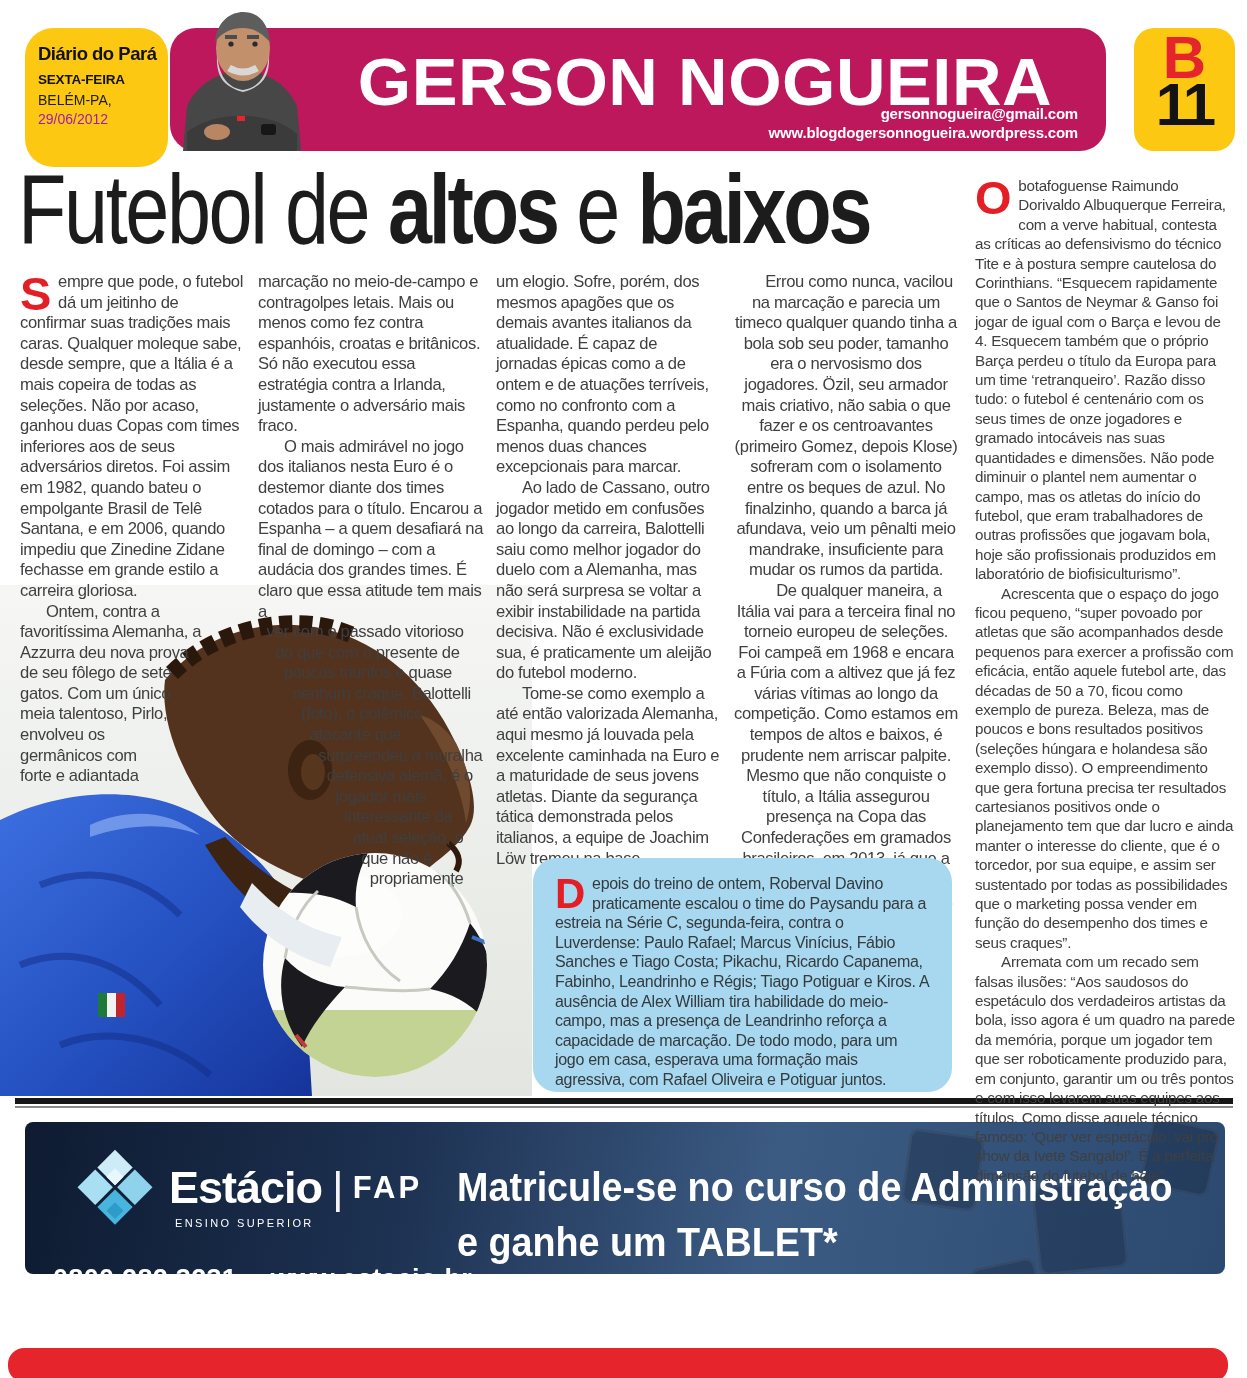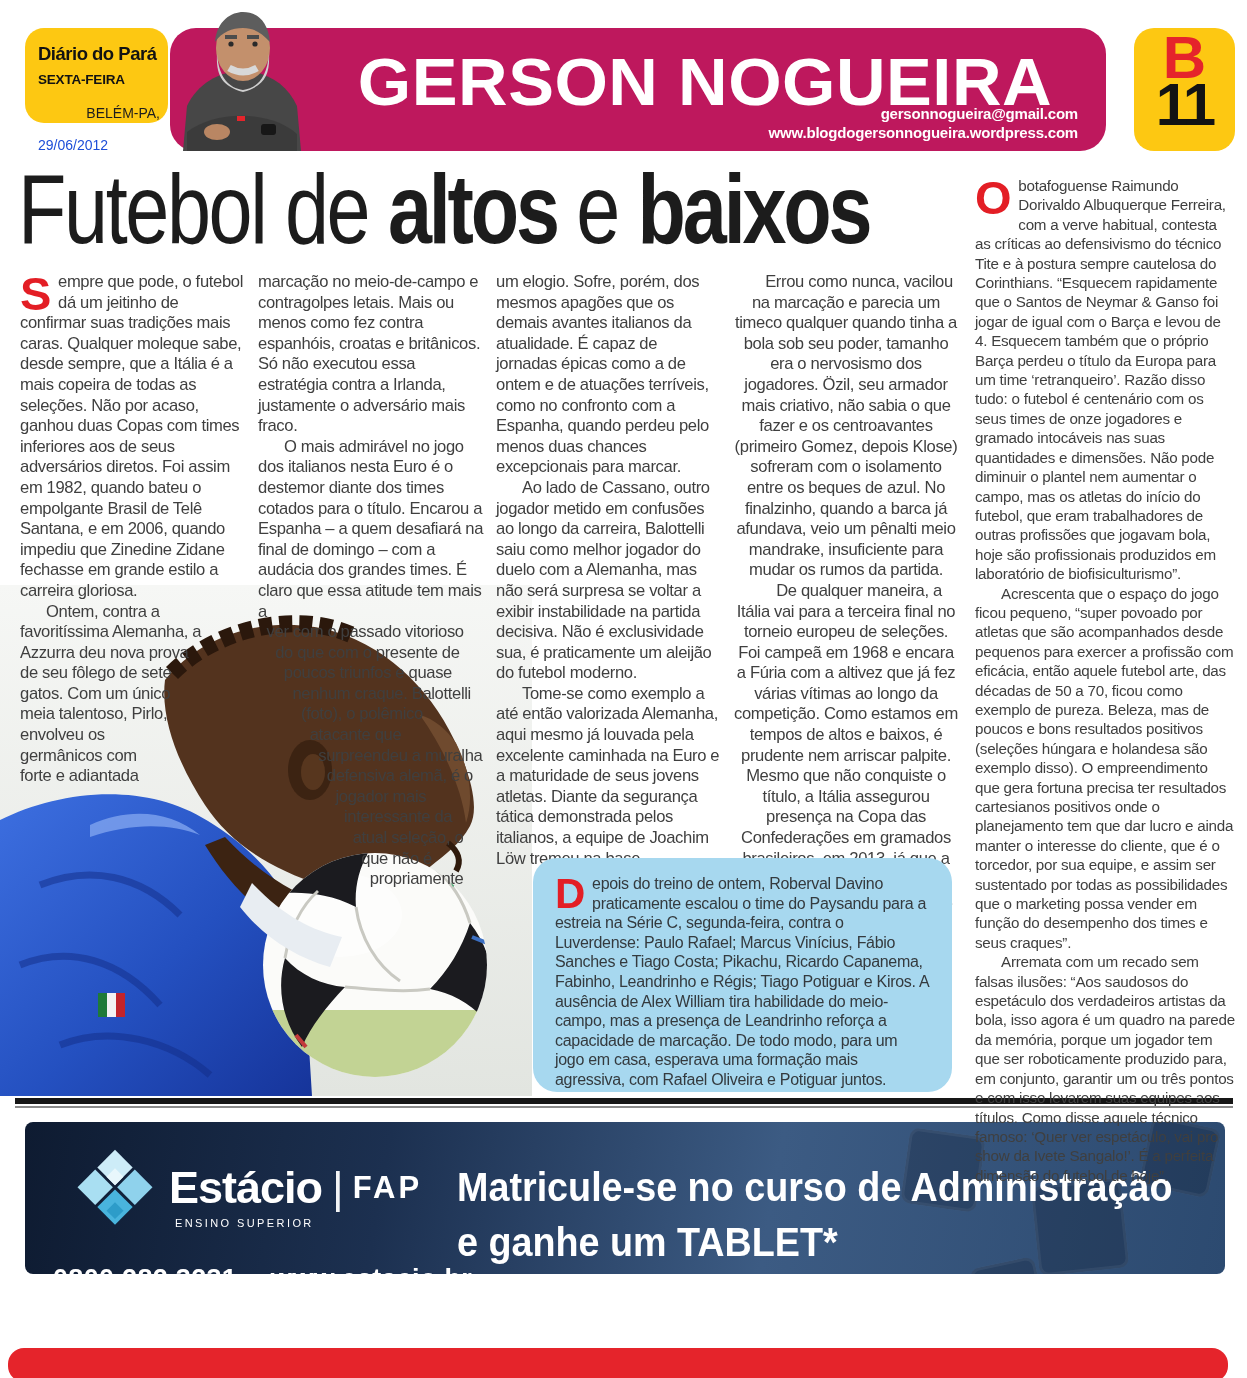--- a/index.html
+++ b/index.html
@@ -1,25 +1,25 @@
 <!DOCTYPE html>
 <html><head>
 <meta charset="utf-8">
 <style>
   html,body{margin:0;padding:0;background:#fff;}
   .page{position:relative;width:1247px;height:1378px;background:#fff;overflow:hidden;
         font-family:"Liberation Sans",sans-serif;}
 
   
-  .badge-paper{position:absolute;left:25px;top:28px;width:143px;height:95px;background:#fdc812;
-               border-radius:19px;padding:15px 8px 4px 13px;box-sizing:border-box;color:#121212;}
+  .badge-paper{position:absolute;left:25px;top:28px;width:143px;height:139px;background:#fdc812;
+               border-radius:28px;padding:15px 8px 4px 13px;box-sizing:border-box;color:#121212;}
   .badge-paper .t1{font-size:18.5px;font-weight:bold;letter-spacing:-0.5px;}
   .badge-paper .t2{font-size:13.5px;font-weight:bold;margin-top:7px;letter-spacing:-0.2px;}
-  .badge-paper .t3{font-size:14px;margin-top:18px;color:#1d1d1d;text-align:right;}
-  .badge-paper .t4{font-size:14px;margin-top:16px;color:#1d4ed8;}
+  .badge-paper .t3{font-size:14px;margin-top:5px;color:#1d1d1d;}
+  .badge-paper .t4{font-size:14px;margin-top:3px;color:#a21caf;}
 
   .banner{position:absolute;left:170px;top:28px;width:936px;height:123px;background:#be185d;border-radius:26px;}
   .banner .name{position:absolute;left:150px;right:16px;top:16px;text-align:center;color:#fff;
                 font-size:66px;font-weight:bold;white-space:nowrap;letter-spacing:0.5px;
                 transform:scaleX(1.04);transform-origin:50% 50%;}
   .banner .contact{position:absolute;right:28px;bottom:9px;text-align:right;color:#fff;
                    font-weight:bold;font-size:15px;line-height:19px;letter-spacing:-0.2px;}
 
   .photo-col{position:absolute;left:173px;top:10px;width:137px;height:141px;z-index:2;}
 

